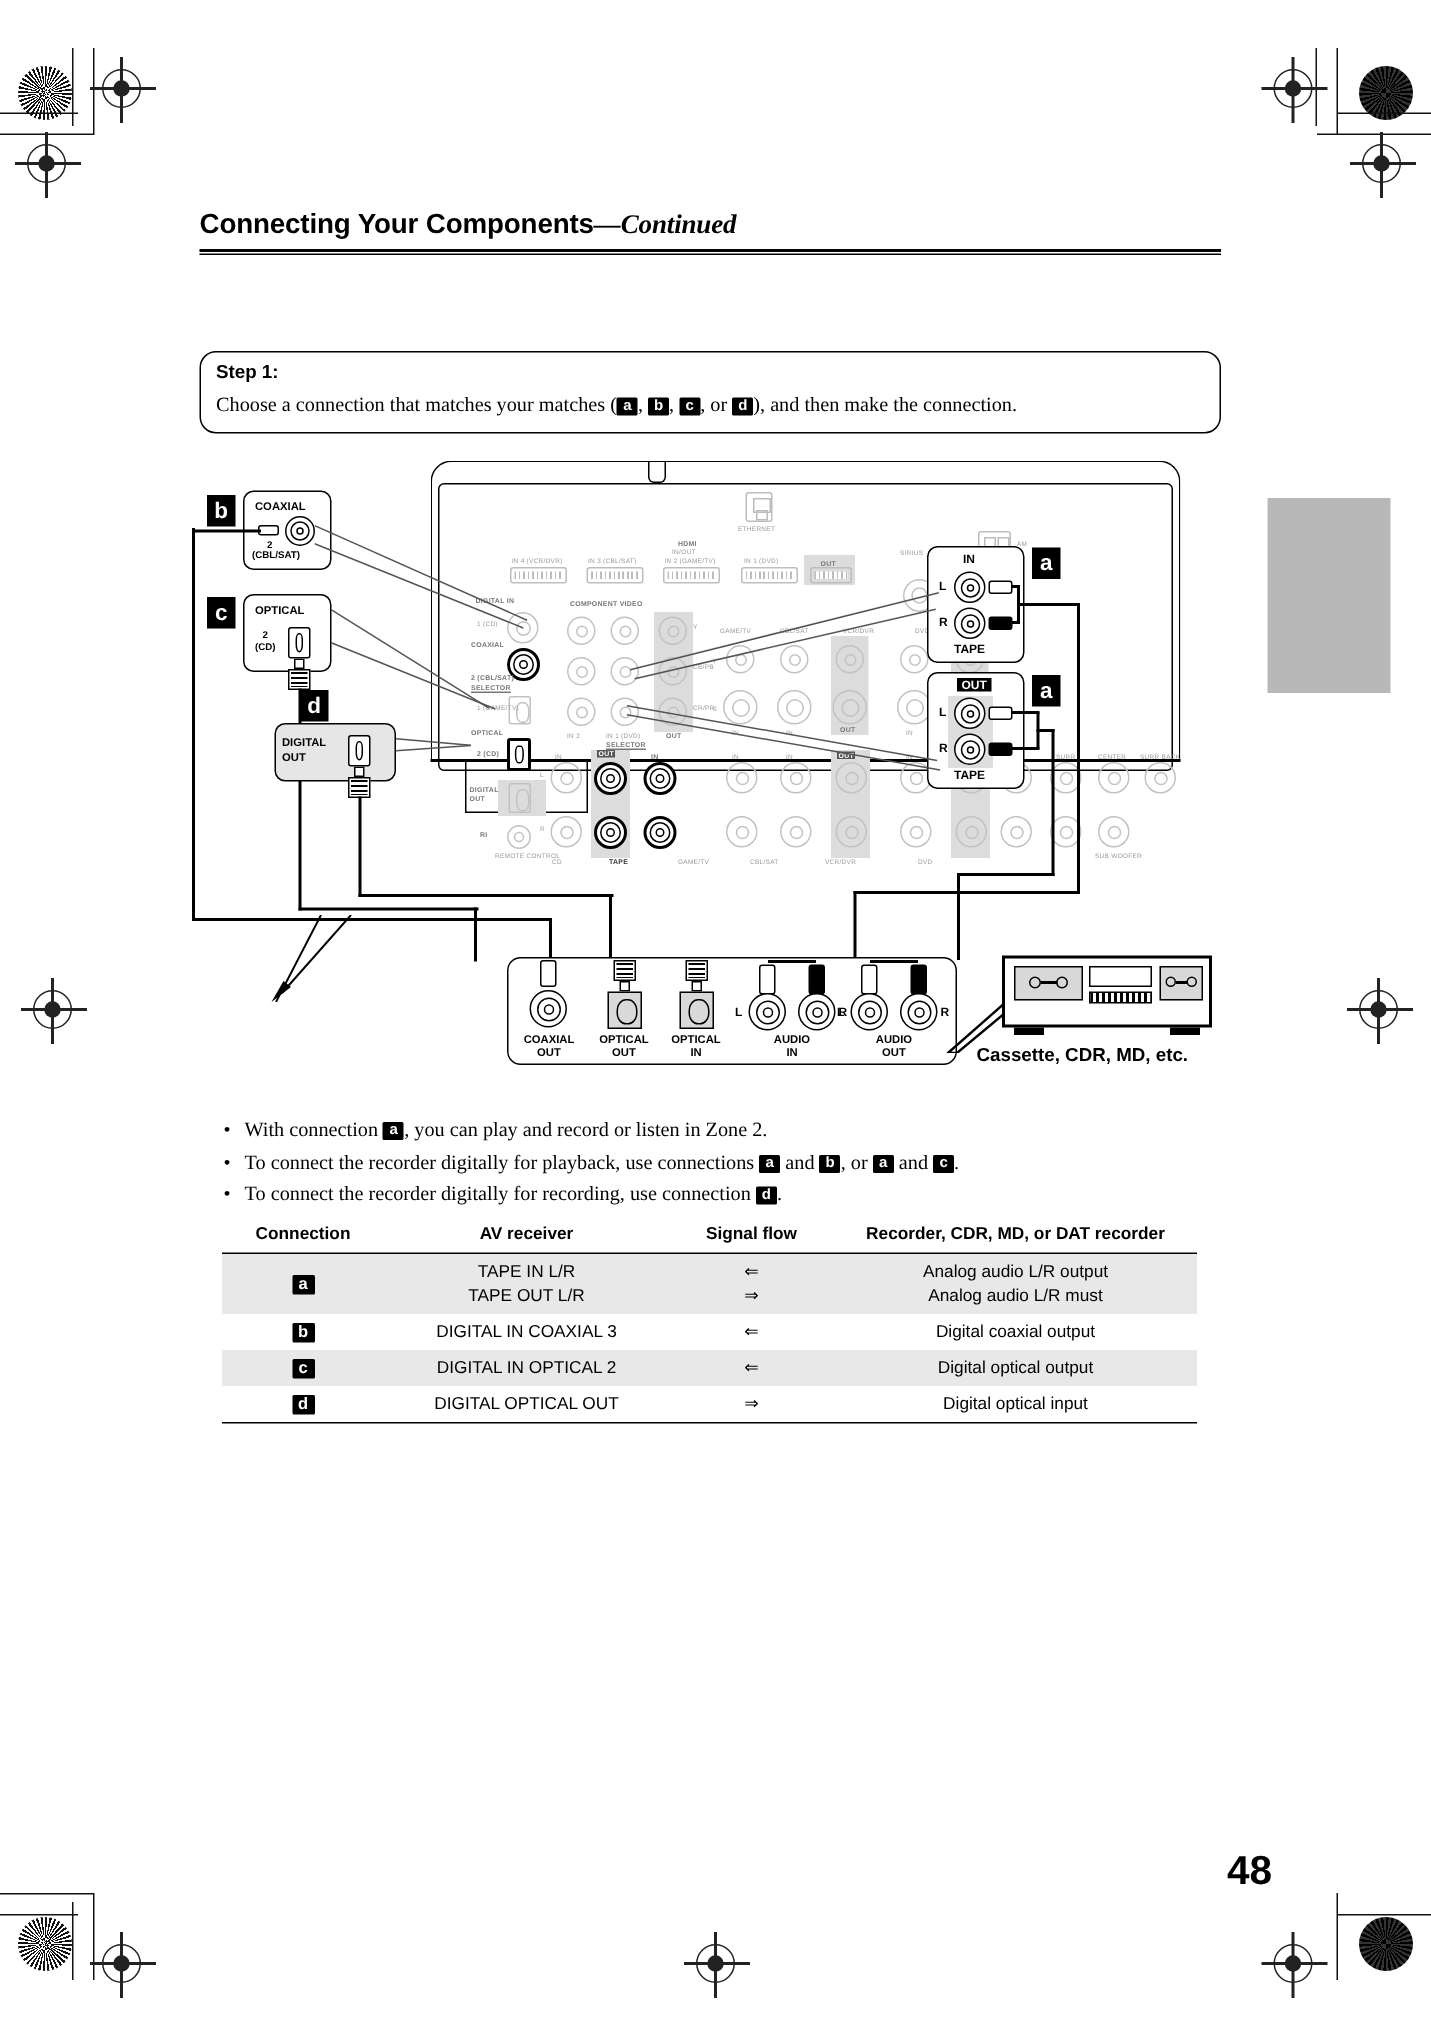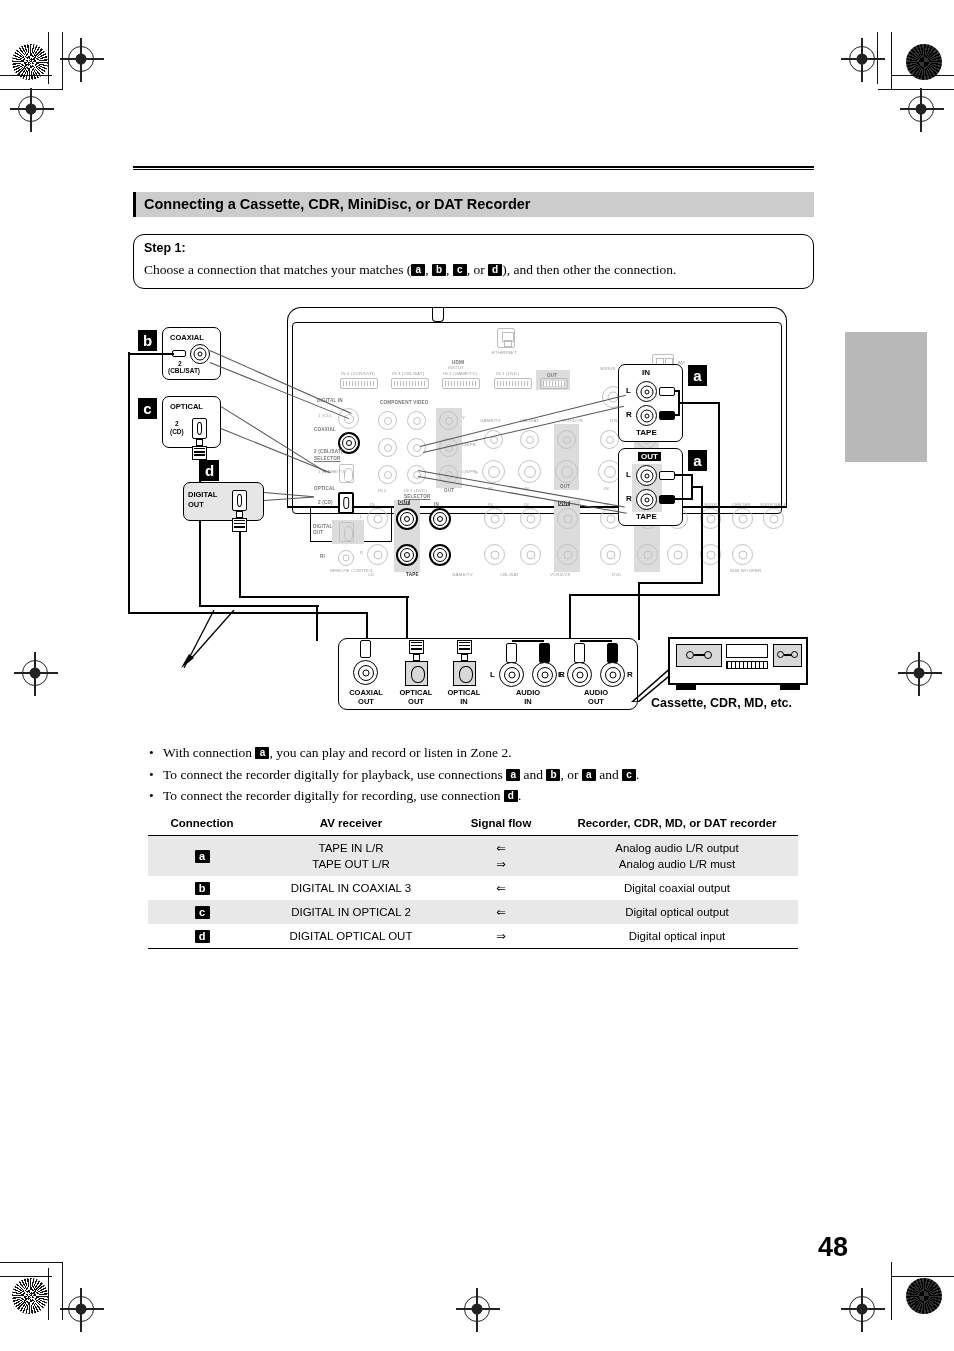--- a/index.html
+++ b/index.html
@@ -483,30 +483,30 @@
       <div class="reg-dot"></div>
     </div>
   <div class="reg-rosette dark" style="left:906px; top:1278px;"></div>
   <div class="crop-line" style="left:891px; top:1262px; width:1.3px; height:58px;"></div>
   <div class="crop-line" style="left:892px; top:1276px; width:62px; height:1.3px;"></div>
 
 </div>
 
 <div class="page">
 
+  <div class="chapter-title">
+    <span>Connecting Your Components</span><span class="cont">—Continued</span>
+  </div>
   <div class="title-rule"></div>
 
-  <div class="section-bar">
-    <span>Connecting a Cassette, CDR, MiniDisc, or DAT Recorder</span>
-  </div>
 
   <div class="step-box">
     <div class="step-label">Step 1:</div>
     <div class="step-text">
-      <span>Choose a connection that matches your matches (</span><span class="badge">a</span><span>, </span><span class="badge">b</span><span>, </span><span class="badge">c</span><span>, or </span><span class="badge">d</span><span>), and then other the connection.</span>
+      <span>Choose a connection that matches your matches (</span><span class="badge">a</span><span>, </span><span class="badge">b</span><span>, </span><span class="badge">c</span><span>, or </span><span class="badge">d</span><span>), and then make the connection.</span>
     </div>
   </div>
 
   <div class="side-tab"></div>
 
   <div class="diagram">
 
     <div class="panel-outline" style="left:167px; top:7px; width:500px; height:200px; border-radius:14px 14px 0 0; border-bottom:none;"></div>
     <div class="dg" style="left:312px; top:7px; width:10px; height:14px; border-left:1.5px solid #000; border-right:1.5px solid #000; border-bottom:1.5px solid #000; border-radius:0 0 4px 4px;"></div>
     <div class="panel-outline" style="left:172px; top:22px; width:490px; height:192px; border-radius:4px;"></div>

